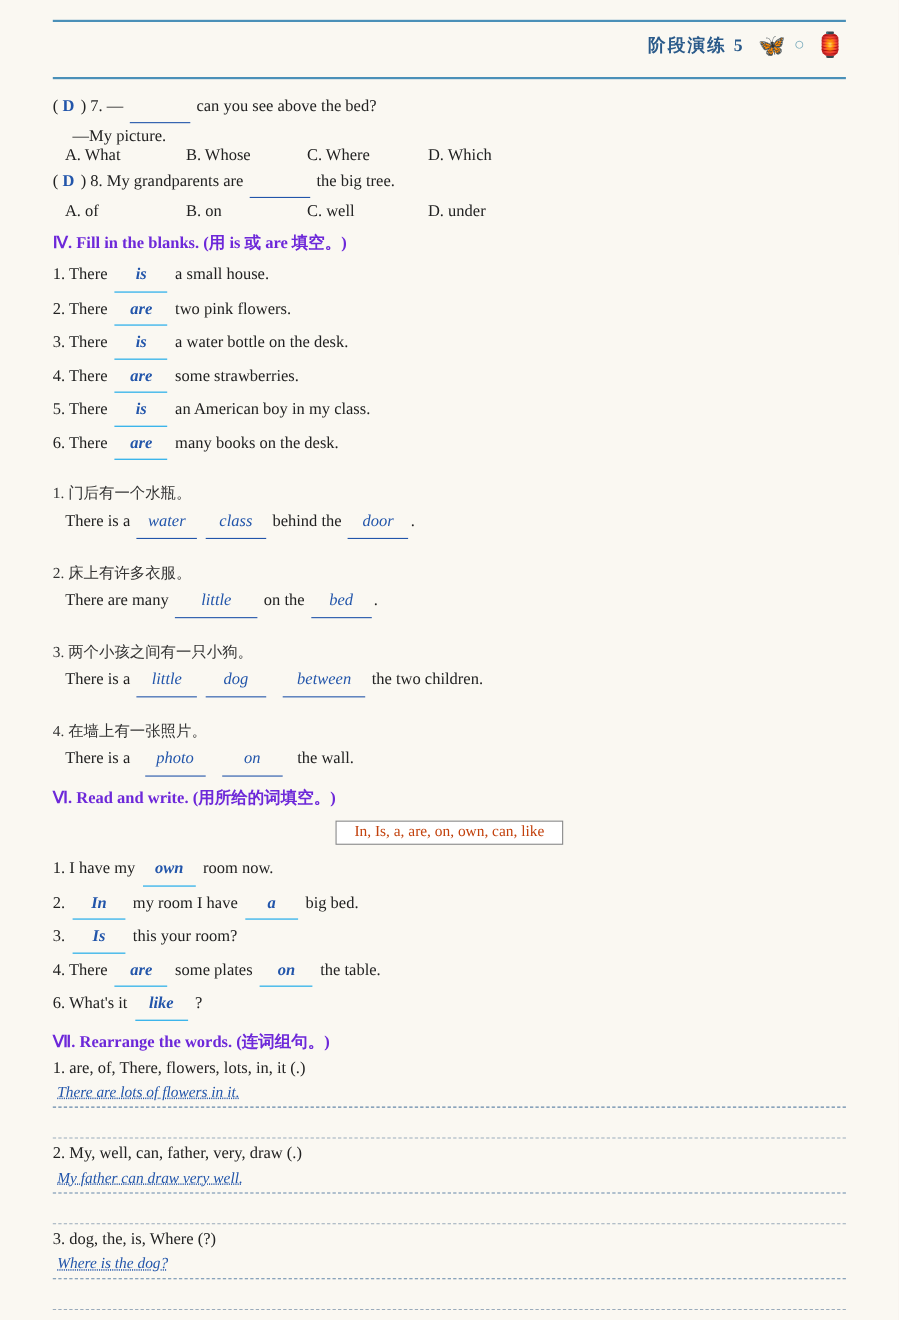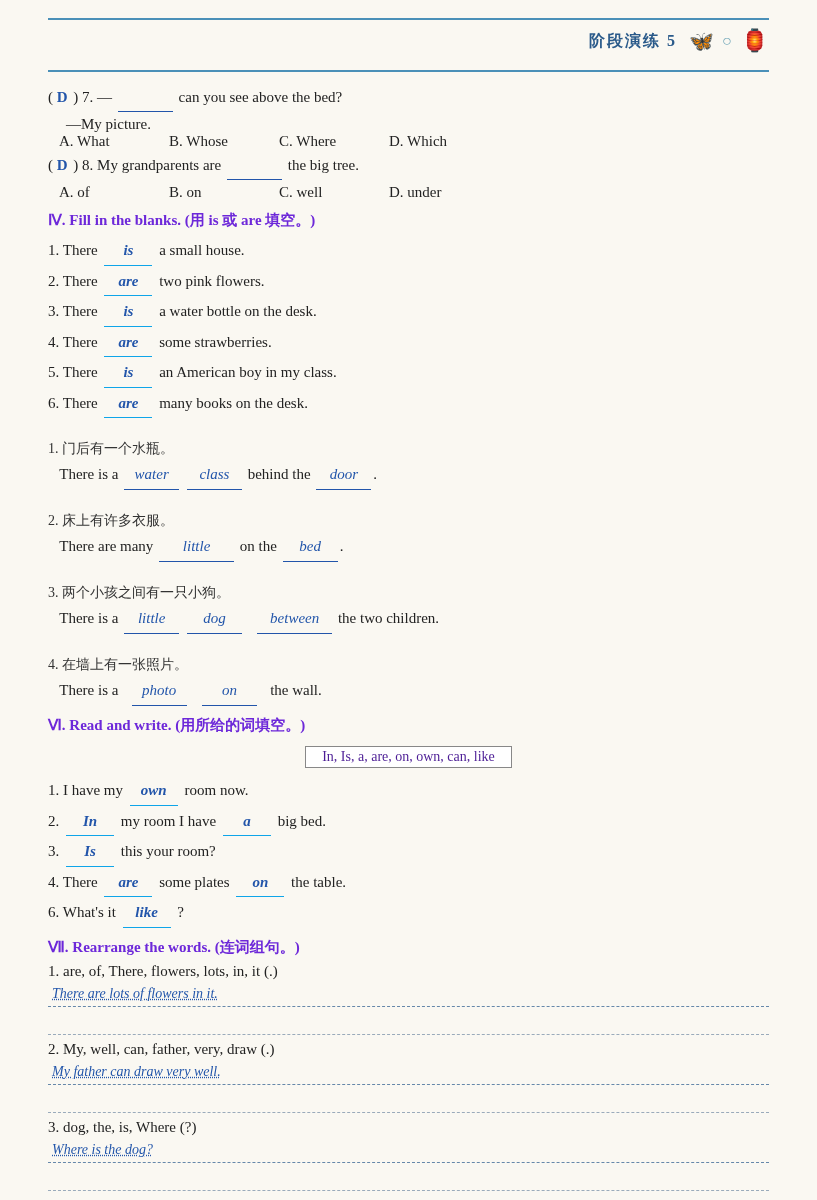--- a/index.html
+++ b/index.html
@@ -125,21 +125,21 @@
       margin-left: 0;
       line-height: 2;
     }
     
     .word-box {
       border: 1px solid #888;
       display: inline-block;
       padding: 2px 16px;
       margin: 5px 0 8px 0;
       font-size: 14px;
-      color: #4c1d95;
+      color: #c2410c;
       background: #fff;
     }
     
     .rearrange-answer {
       display: block;
       border-bottom: 1px dashed #6688aa;
       color: #2255aa;
       font-style: italic;
       font-size: 14px;
       margin: 1px 0 6px 0;

